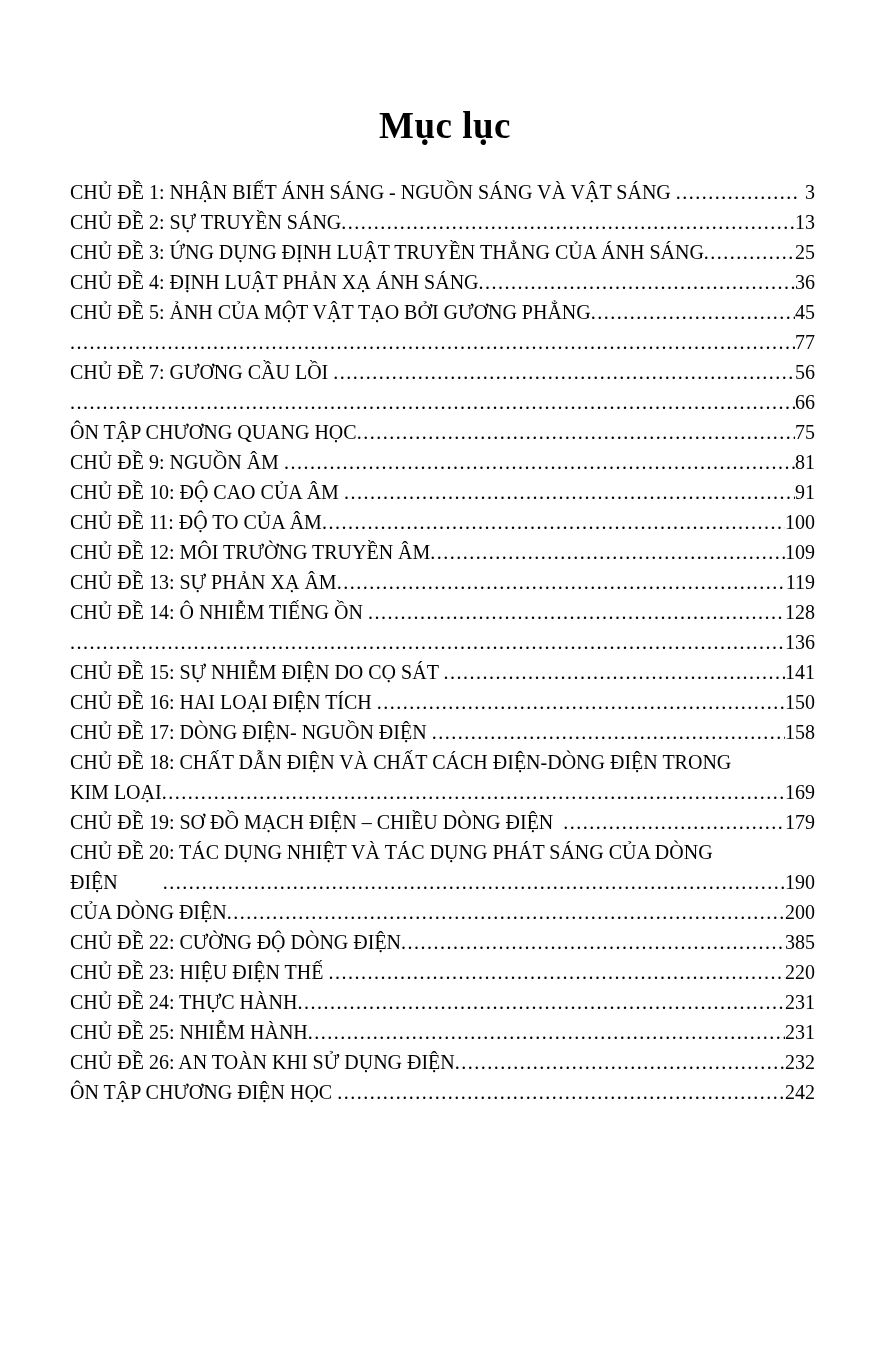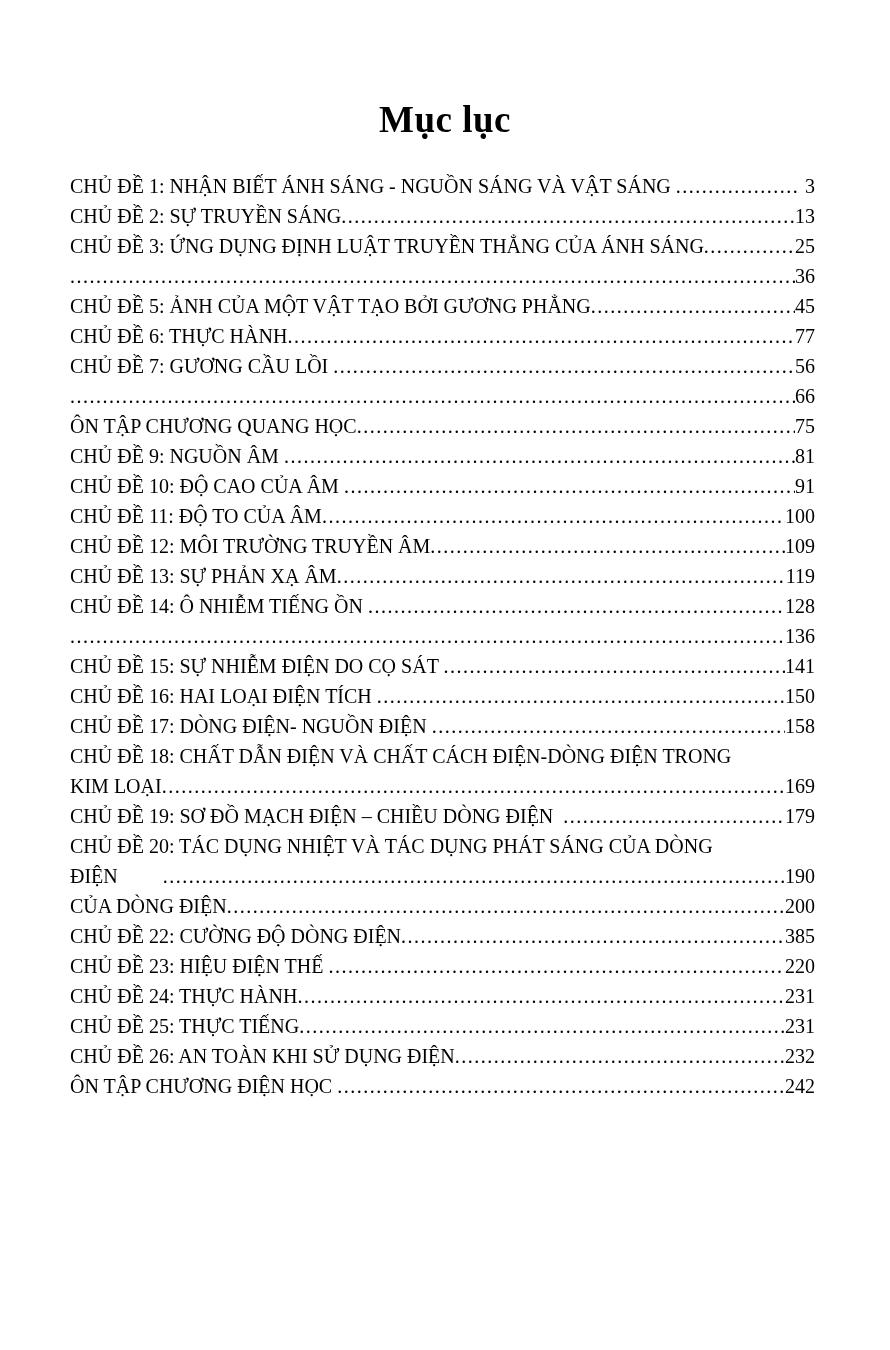--- a/index.html
+++ b/index.html
@@ -13,21 +13,21 @@
     color: #000000;
     font-family: "Liberation Serif", "DejaVu Serif", serif;
     overflow: hidden;
   }
   .doc-page {
     width: 890px;
     height: 1350px;
     position: relative;
   }
   .doc-title {
-    margin: 0;
+    margin: 6px;
     padding-top: 99px;
     text-align: center;
     font-size: 37px;
     font-weight: bold;
     line-height: 42px;
     letter-spacing: 0.5px;
   }
   .toc {
     margin: 30px 0 0 70px;
     width: 745px;
@@ -75,30 +75,30 @@
         <span class="toc-label">CHỦ ĐỀ 2: SỰ TRUYỀN SÁNG</span>
         <span class="toc-dots">............................................................................................................................................................................................................................................................................................................</span>
         <span class="toc-page">13</span>
       </div>
       <div class="toc-row">
         <span class="toc-label">CHỦ ĐỀ 3: ỨNG DỤNG ĐỊNH LUẬT TRUYỀN THẲNG CỦA ÁNH SÁNG</span>
         <span class="toc-dots">............................................................................................................................................................................................................................................................................................................</span>
         <span class="toc-page">25</span>
       </div>
       <div class="toc-row">
+        <span class="toc-label">CHỦ ĐỀ 4: ĐỊNH LUẬT PHẢN XẠ ÁNH SÁNG</span>
         <span class="toc-dots">............................................................................................................................................................................................................................................................................................................</span>
         <span class="toc-page">36</span>
       </div>
       <div class="toc-row">
         <span class="toc-label">CHỦ ĐỀ 5: ẢNH CỦA MỘT VẬT TẠO BỞI GƯƠNG PHẲNG</span>
         <span class="toc-dots">............................................................................................................................................................................................................................................................................................................</span>
         <span class="toc-page">45</span>
       </div>
       <div class="toc-row">
-        <span class="toc-label">CHỦ ĐỀ 6: THỰC HÀNH</span>
         <span class="toc-dots">............................................................................................................................................................................................................................................................................................................</span>
         <span class="toc-page">77</span>
       </div>
       <div class="toc-row">
         <span class="toc-label">CHỦ ĐỀ 7: GƯƠNG CẦU LỒI </span>
         <span class="toc-dots">............................................................................................................................................................................................................................................................................................................</span>
         <span class="toc-page">56</span>
       </div>
       <div class="toc-row">
         <span class="toc-dots">............................................................................................................................................................................................................................................................................................................</span>
@@ -193,21 +193,21 @@
         <span class="toc-label">CHỦ ĐỀ 23: HIỆU ĐIỆN THẾ </span>
         <span class="toc-dots">............................................................................................................................................................................................................................................................................................................</span>
         <span class="toc-page">220</span>
       </div>
       <div class="toc-row">
         <span class="toc-label">CHỦ ĐỀ 24: THỰC HÀNH</span>
         <span class="toc-dots">............................................................................................................................................................................................................................................................................................................</span>
         <span class="toc-page">231</span>
       </div>
       <div class="toc-row">
-        <span class="toc-label">CHỦ ĐỀ 25: THỰC TIẾNG</span>
+        <span class="toc-label">CHỦ ĐỀ 25: NHIỄM HÀNH</span>
         <span class="toc-dots">............................................................................................................................................................................................................................................................................................................</span>
         <span class="toc-page">231</span>
       </div>
       <div class="toc-row">
         <span class="toc-label">CHỦ ĐỀ 26: AN TOÀN KHI SỬ DỤNG ĐIỆN</span>
         <span class="toc-dots">............................................................................................................................................................................................................................................................................................................</span>
         <span class="toc-page">232</span>
       </div>
       <div class="toc-row">
         <span class="toc-label">ÔN TẬP CHƯƠNG ĐIỆN HỌC </span>

